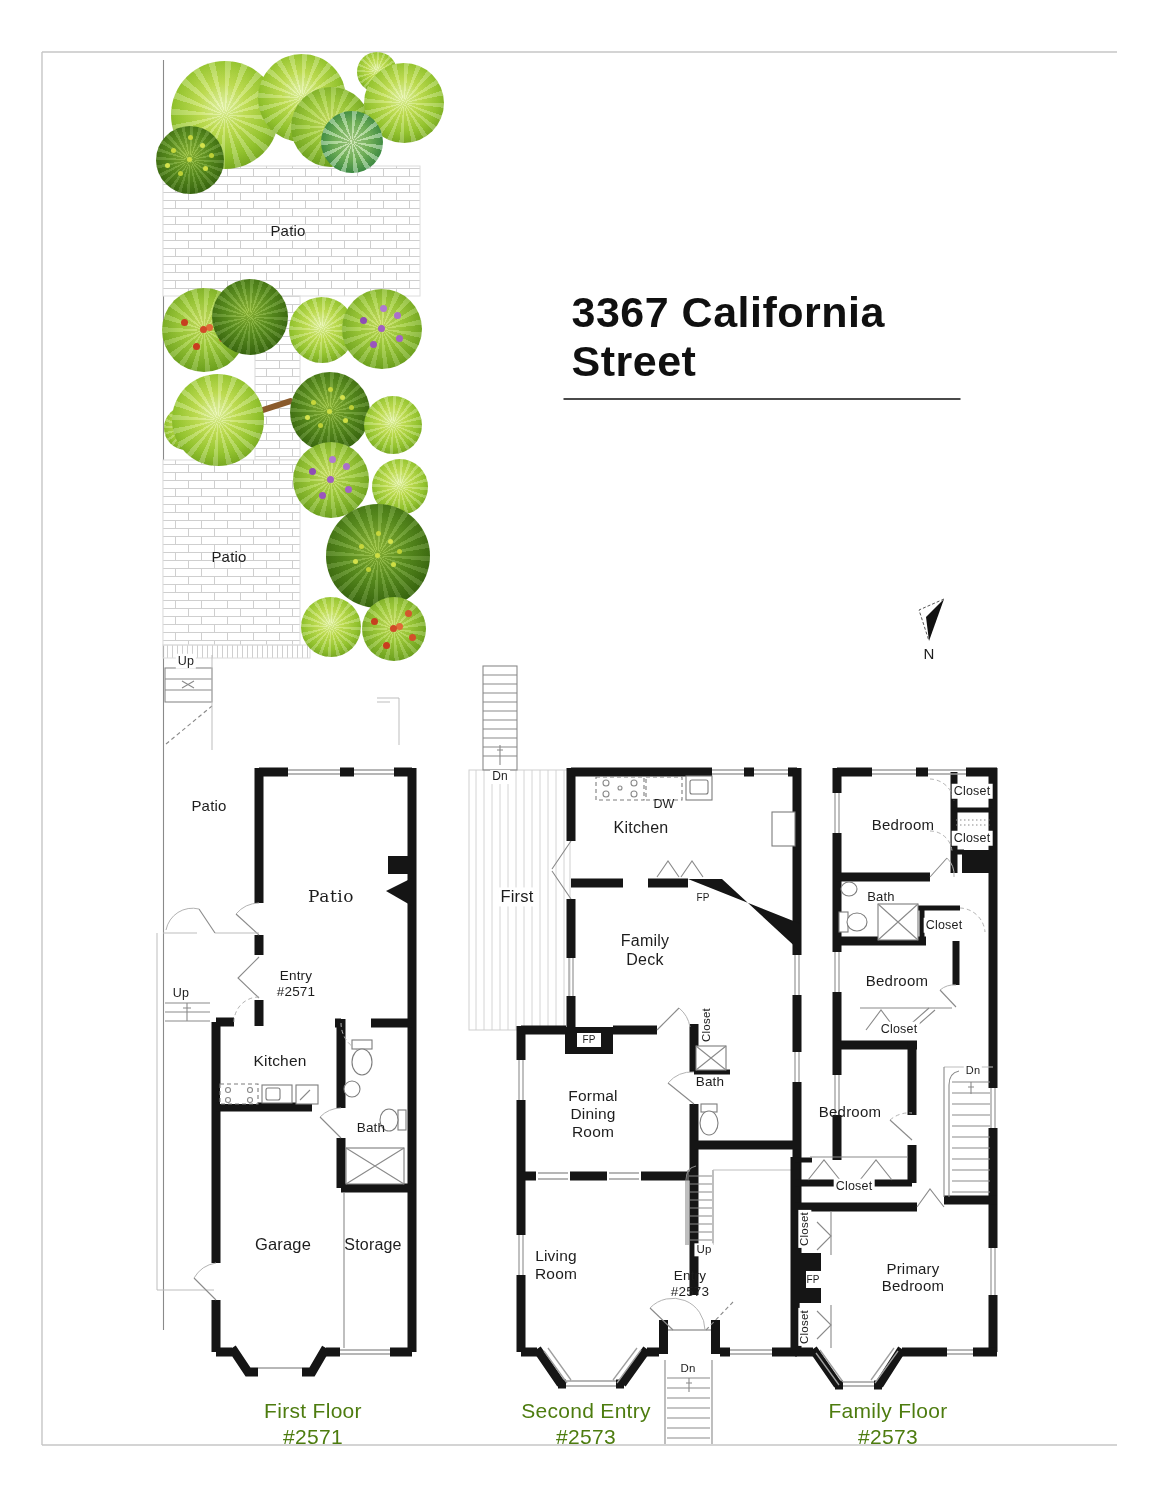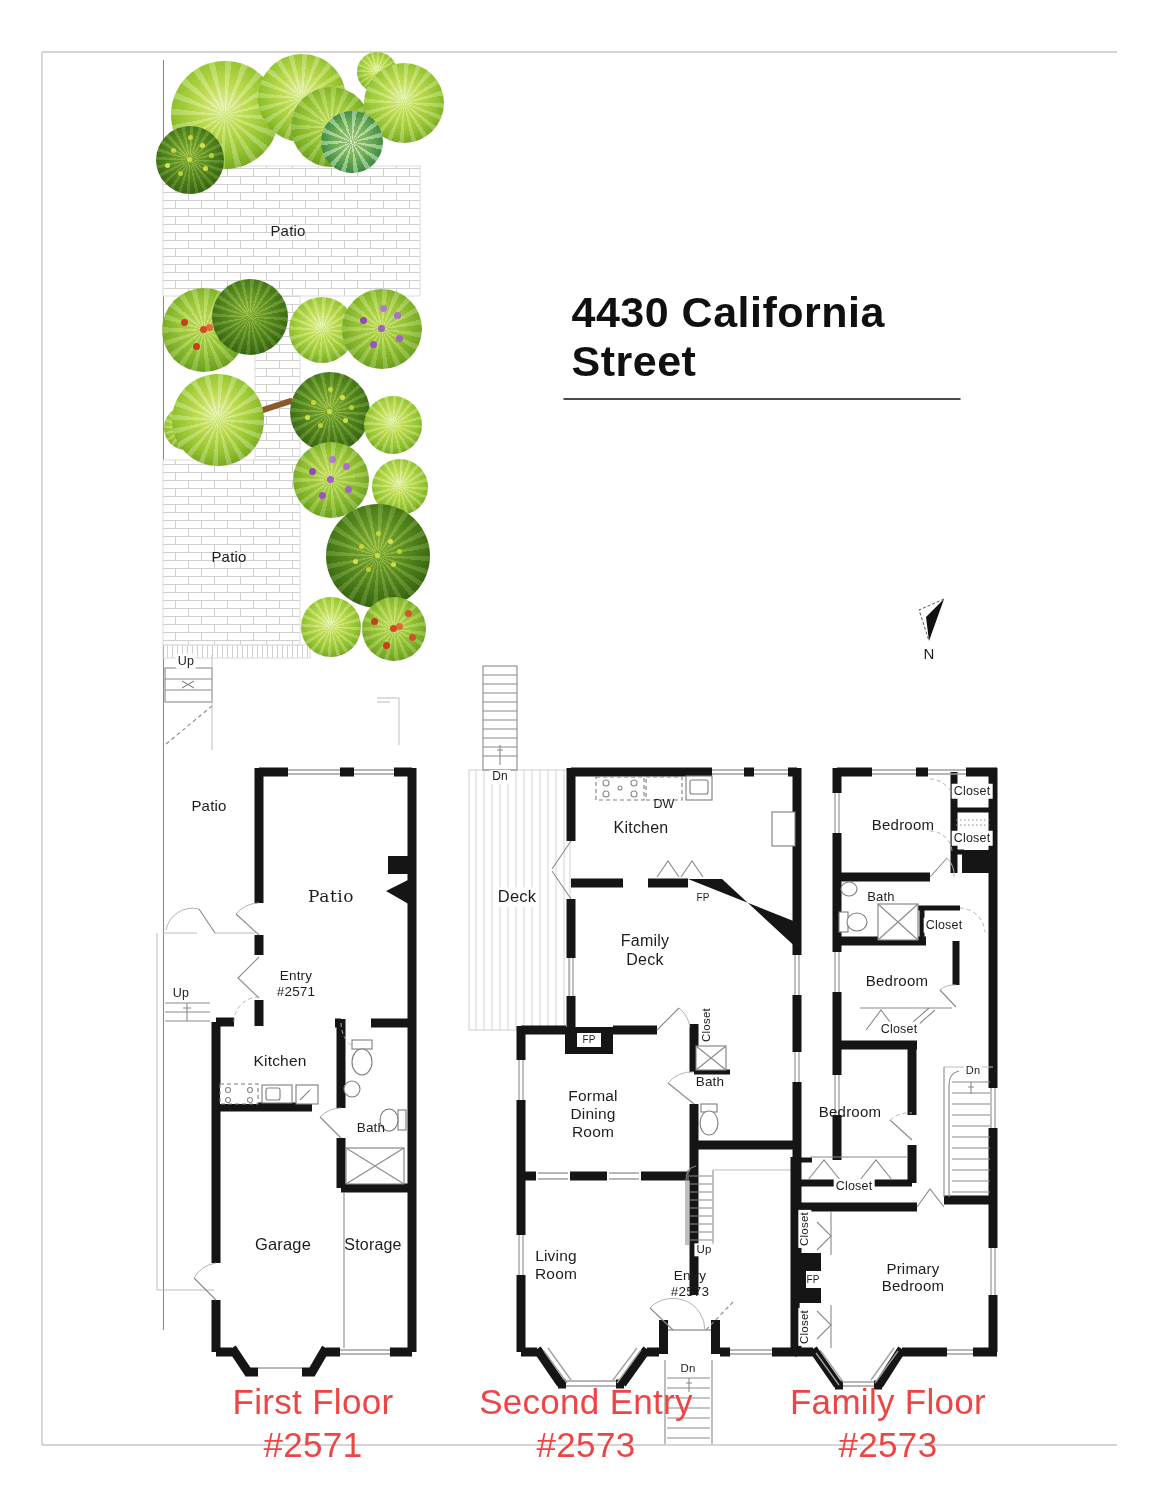--- a/index.html
+++ b/index.html
@@ -18,21 +18,21 @@
   .dot{stroke-dasharray:1.5 2.5;}
   .fix{stroke:#7d7d7d;stroke-width:1.1;fill:#fff;}
   .frame{stroke:#c6c6c6;stroke-width:1.4;fill:none;}
   
   .lbl{position:absolute;transform:translate(-50%,-50%);color:#1d1d1d;text-align:center;
        white-space:nowrap;line-height:1.16;letter-spacing:.2px;}
   .wrap{white-space:normal;}
   .chip{background:#fff;padding:0 2px;}
   .vert{transform:translate(-50%,-50%) rotate(-90deg);}
   .serif{font-family:"DejaVu Serif","Liberation Serif",serif;letter-spacing:.5px;}
-  .cap{font-size:35px;color:#ef4444;letter-spacing:.3px;line-height:1.22;}
+  .cap{font-size:21px;color:#4d7c0f;letter-spacing:.3px;line-height:1.22;}
   .cap span{display:block;}
   #title{position:absolute;left:762px;top:344px;transform:translate(-50%,-50%);
          font-size:43px;font-weight:600;letter-spacing:.5px;color:#101010;
          border-bottom:2px solid #4a4a4a;padding:0 8px 12px;}
   
   .plant{position:absolute;border-radius:50%;}
   .p-light{background:
     repeating-conic-gradient(rgba(255,255,255,.22) 0 7deg, rgba(70,120,10,.06) 7deg 18deg),
     radial-gradient(circle at 48% 42%, #e9f6ae 0%, #c3e054 28%, #97c730 58%, #6fa01d 82%, #577f12 100%);}
   .p-mid{background:
@@ -318,21 +318,21 @@
     <div class="plant p-light" style="left:172px;top:374px;width:92px;height:92px"></div>
     <div class="plant p-dark f-ydots" style="left:290px;top:372px;width:80px;height:80px"></div>
     <div class="plant p-light" style="left:364px;top:396px;width:58px;height:58px"></div>
     <div class="plant p-mid f-purple" style="left:293px;top:442px;width:76px;height:76px"></div>
     <div class="plant p-light" style="left:372px;top:459px;width:56px;height:56px"></div>
     <div class="plant p-dark f-ydots" style="left:326px;top:504px;width:104px;height:104px"></div>
     <div class="plant p-light" style="left:301px;top:597px;width:60px;height:60px"></div>
     <div class="plant p-mid f-red" style="left:362px;top:597px;width:64px;height:64px"></div>
   </div>
 
-  <div id="title">4430 California Street</div>
+  <div id="title">3367 California Street</div>
 
   <div class="lbl" style="left:929px;top:654px;font-size:15px">N</div>
 
   <div class="lbl" style="left:288px;top:231px;font-size:15px">Patio</div>
   <div class="lbl" style="left:229px;top:557px;font-size:15px">Patio</div>
 
   <div class="lbl chip" style="left:186px;top:661px;font-size:12.5px">Up</div>
   <div class="lbl" style="left:209px;top:806px;font-size:15px">Patio</div>
   <div class="lbl serif" style="left:331px;top:897px;font-size:17px">Patio</div>
   <div class="lbl" style="left:296px;top:984px;font-size:13.5px">
@@ -343,21 +343,21 @@
   <div class="lbl" style="left:280px;top:1061px;font-size:15.5px">Kitchen</div>
   <div class="lbl" style="left:371px;top:1128px;font-size:13.5px">Bath</div>
   <div class="lbl" style="left:283px;top:1245px;font-size:16.5px">Garage</div>
   <div class="lbl" style="left:373px;top:1245px;font-size:16px">Storage</div>
   <div class="lbl cap" style="left:313px;top:1424px">
     <span>First Floor</span>
     <span>#2571</span>
   </div>
 
   <div class="lbl chip" style="left:500px;top:777px;font-size:12px">Dn</div>
-  <div class="lbl" style="left:517px;top:897px;font-size:16.5px;background:#fff;padding:0 3px">Deck</div>
+  <div class="lbl" style="left:517px;top:897px;font-size:16.5px;background:#fff;padding:0 3px">First</div>
   <div class="lbl" style="left:664px;top:804px;font-size:12.5px">DW</div>
   <div class="lbl" style="left:641px;top:828px;font-size:16px">Kitchen</div>
   <div class="lbl chip" style="left:703px;top:898px;font-size:10px">FP</div>
   <div class="lbl wrap" style="left:645px;top:951px;width:82px;font-size:16px">Family Deck</div>
   <div class="lbl vert" style="left:707px;top:1025px;font-size:11.5px">Closet</div>
   <div class="lbl" style="left:710px;top:1082px;font-size:13.5px">Bath</div>
   <div class="lbl" style="left:589px;top:1040px;font-size:10px">FP</div>
   <div class="lbl wrap" style="left:593px;top:1114px;width:72px;font-size:15.5px">Formal Dining Room</div>
   <div class="lbl chip" style="left:704px;top:1250px;font-size:11.5px">Up</div>
   <div class="lbl wrap" style="left:556px;top:1265px;width:64px;font-size:15.5px">Living Room</div>

